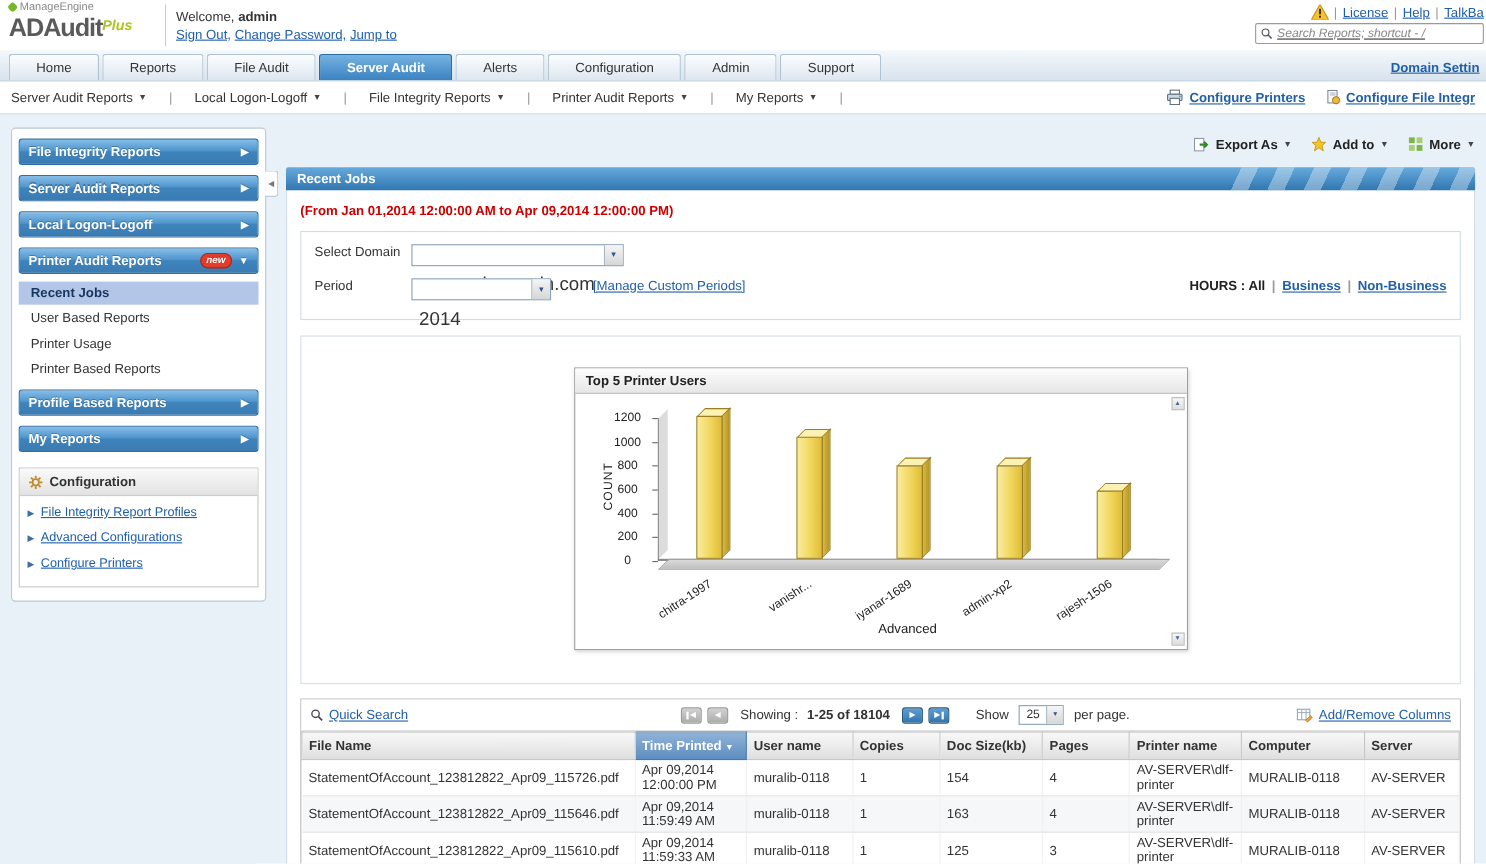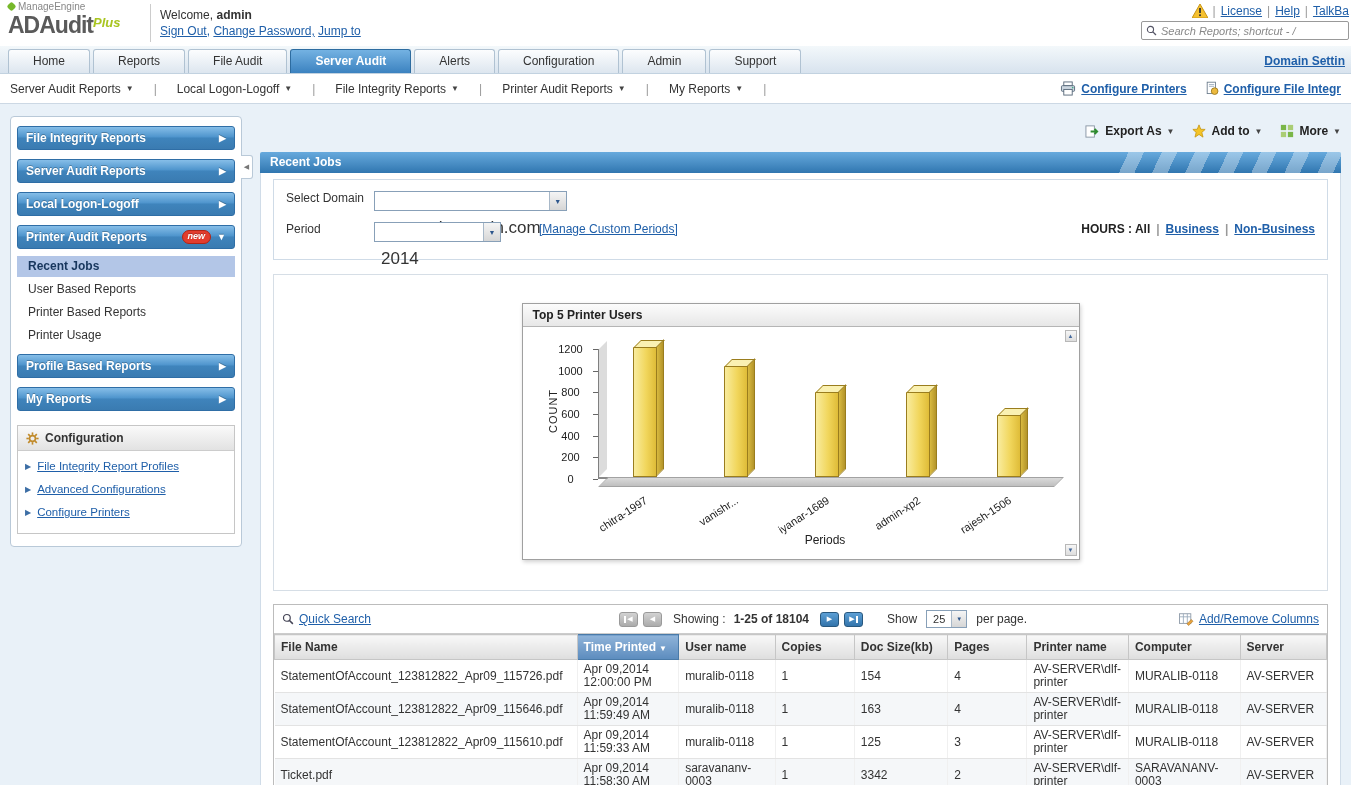--- a/index.html
+++ b/index.html
@@ -13,21 +13,21 @@
   .logo { position:absolute; left:8px; top:1px; }
   .me-line { font-size:10px; color:#888; display:flex; align-items:center; gap:3px; }
   .me-mark { width:7px; height:7px; background:#76b82a; border-radius:2px; transform:rotate(45deg); display:inline-block; }
   .product-line { font-size:23px; font-weight:bold; color:#5a5a5a; letter-spacing:-1px; line-height:22px; }
   .product-plus { font-size:13px; color:#a9c520; font-style:italic; font-weight:bold; vertical-align:6px; letter-spacing:0; }
   .hdr-div { position:absolute; left:150px; top:4px; height:38px; border-left:1px solid #ccc; }
   .welcome { position:absolute; left:160px; top:7px; line-height:16px; }
   .hdr-right { position:absolute; right:2px; top:4px; text-align:right; }
   .hdr-links { display:flex; justify-content:flex-end; align-items:center; gap:5px; }
   .pipe { color:#999; }
-  .searchbox { margin-top:3px; width:208px; height:19px; border:1px solid #999; border-radius:2px; background:#fff; display:flex; align-items:center; padding:0 4px; gap:4px; }
+  .searchbox { margin-top:3px; width:208px; height:19px; border:1px solid #999; border-radius:2px; background:#fff; display:flex; align-items:center; padding:0 4px; gap:4px;text-decoration:underline; }
   .searchbox input { border:none; outline:none; flex:1; font-size:11px; font-style:italic; color:#555; font-family:"Liberation Sans",sans-serif; }
   .searchbox input::placeholder { color:#888; font-style:italic; }
 
   
   .tabbar { height:28px; background:linear-gradient(#f3f8fb,#d8e3ee); display:flex; align-items:flex-end; padding-left:8px; gap:3px; position:relative; border-bottom:1px solid #c2d2e0; }
   .tab { height:24px; line-height:22px; padding:0 24px; border:1px solid #b0c2d2; border-bottom:none; border-radius:3px 3px 0 0; background:linear-gradient(#fcfdfe,#dde6ef); cursor:pointer; white-space:nowrap;margin-top:27px; }
   .tab.active { background:linear-gradient(#74b2e2,#3b82c0); color:#fff; font-weight:bold; border-color:#2d6ca0; }
   .tab-right { position:absolute; right:6px; top:8px; font-weight:bold; }
 
   
@@ -253,22 +253,22 @@
     </div>
     <div class="sb-btn">
       <span class="lbl">Printer Audit Reports</span>
       <span class="badge-new">new</span>
       <span class="arr">▼</span>
     </div>
 
     <div class="sb-sub">
       <div class="sb-subitem selected">Recent Jobs</div>
       <div class="sb-subitem">User Based Reports</div>
+      <div class="sb-subitem">Printer Usage</div>
       <div class="sb-subitem">Printer Based Reports</div>
-      <div class="sb-subitem">Printer Usage</div>
     </div>
 
     <div class="sb-btn">
       <span class="lbl">Profile Based Reports</span>
         <span class="arr">▶</span>
     </div>
     <div class="sb-btn">
       <span class="lbl">My Reports</span>
         <span class="arr">▶</span>
     </div>
@@ -343,20 +343,21 @@
         <span>More</span>
           <span class="caret">▼</span>
       </span>
     </div>
 
     <div class="title-bar">
       <span>Recent Jobs</span>
     </div>
 
     <div class="report-body">
+      <div class="date-range">(From Jan 01,2014 12:00:00 AM to Apr 09,2014 12:00:00 PM)</div>
 
       <div class="filter-panel">
         <div class="f-row">
           <span class="f-label">Select Domain</span>
           <span class="fselect">
             <span class="val">csez.zohocorpin.com</span>
             <span class="sarr">▼</span>
           </span>
         </div>
         <div class="f-row">
@@ -381,21 +382,21 @@
           <div class="chart-title">Top 5 Printer Users</div>
           <div class="chart-body">
             <div class="ylab">COUNT</div>
             <div class="chart-plot">
                 <div class="bar3d" style="left: 34px; height: 130px;"></div>
                 <div class="bar3d" style="left: 125px; height: 111px;"></div>
                 <div class="bar3d" style="left: 216px; height: 85px;"></div>
                 <div class="bar3d" style="left: 307px; height: 85px;"></div>
                 <div class="bar3d" style="left: 398px; height: 62px;"></div>
               </div>
-            <div class="xlab">Periods</div>
+            <div class="xlab">Advanced</div>
             <div class="chart-scrollbtn" style="top:3px;">▲</div>
             <div class="chart-scrollbtn" style="bottom:3px;">▼</div>
           <div class="ytick-label" style="top: 146px;">0</div>
               <div class="ytick-mark" style="top: 152px;"></div>
               <div class="ytick-label" style="top: 124.333px;">200</div>
               <div class="ytick-mark" style="top: 130.333px;"></div>
               <div class="ytick-label" style="top: 102.667px;">400</div>
               <div class="ytick-mark" style="top: 108.667px;"></div>
               <div class="ytick-label" style="top: 81px;">600</div>
               <div class="ytick-mark" style="top: 87px;"></div>

